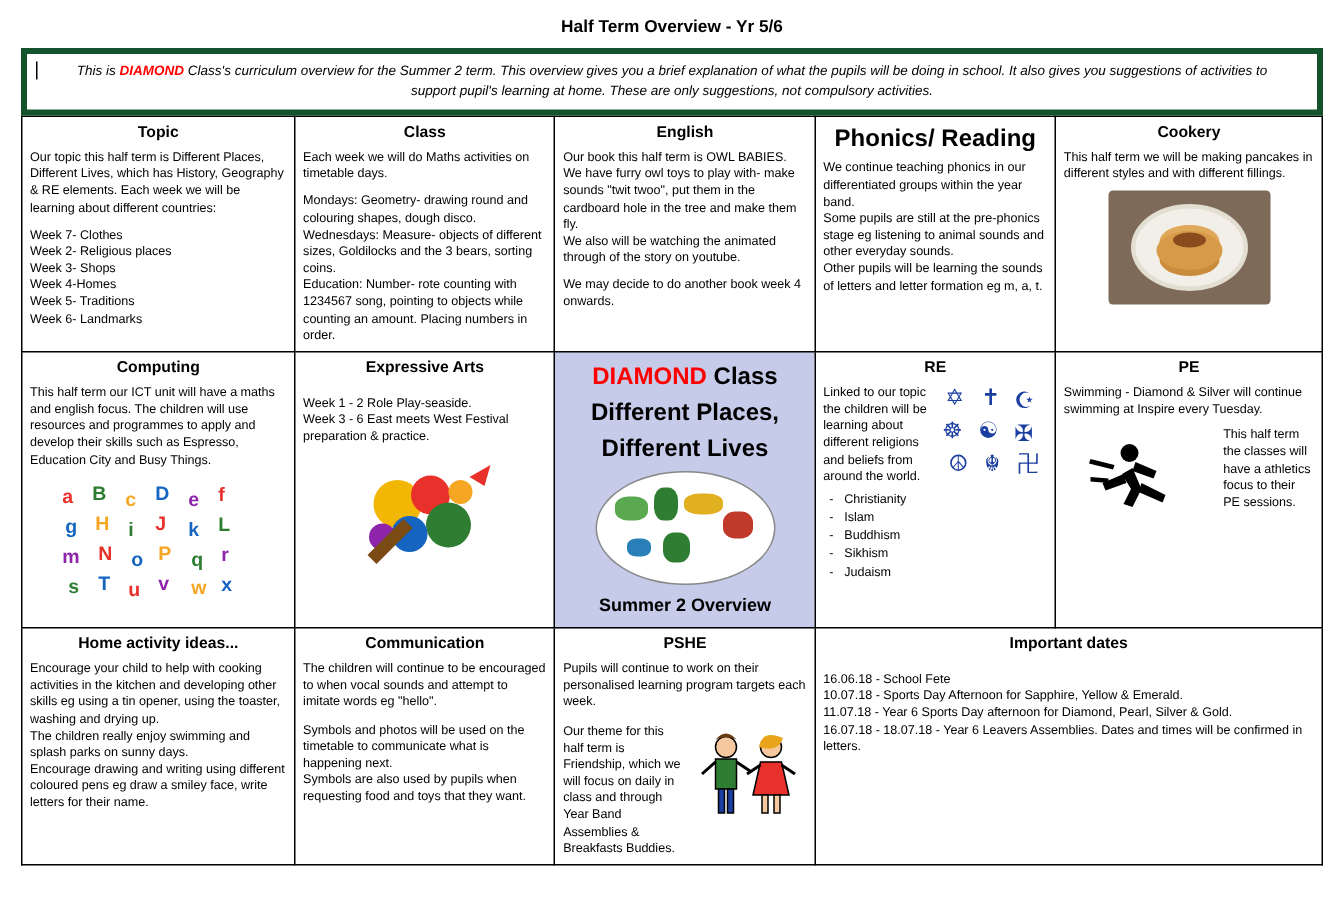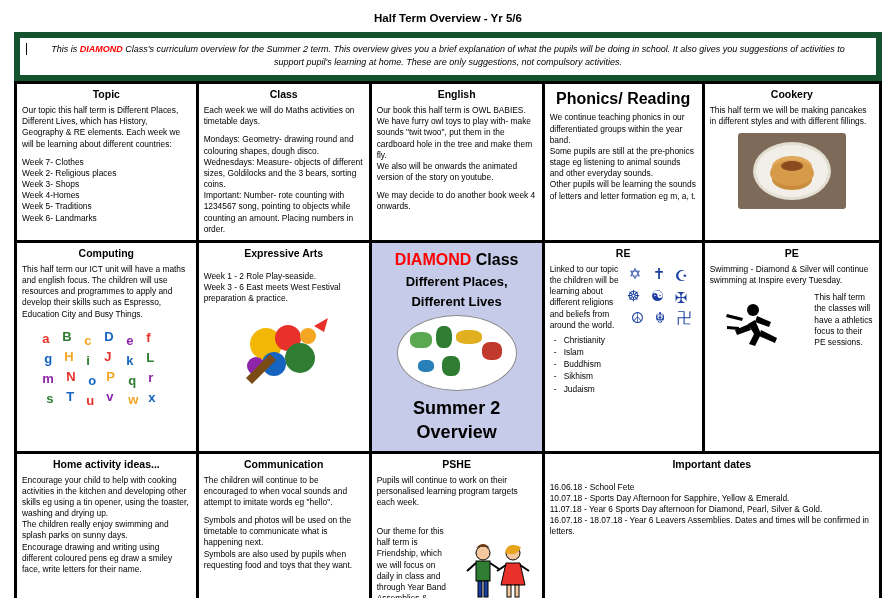--- a/index.html
+++ b/index.html
@@ -22,21 +22,21 @@
     box-sizing: border-box;
     padding: 8px 14px 0 14px;
   }
   .doc-title {
     text-align: center;
     font-weight: bold;
     font-size: 11.5px;
     margin: 4px 0 8px 0;
   }
   .intro {
-    border: 6px solid #14532d;
+    border: 4px solid #14532d;
     padding: 5px 28px 6px 28px;
     text-align: center;
     font-style: italic;
     font-size: 9px;
     line-height: 1.45;
     position: relative;
   }
   .intro .cursor {
     position: absolute;
     left: 6px;
@@ -49,21 +49,21 @@
     color: #ff0000;
     font-weight: bold;
   }
   table.grid {
     border-collapse: collapse;
     width: 100%;
     table-layout: fixed;
     margin-top: 0;
   }
   table.grid td {
-    border: 3px solid #000000;
+    border: 1px solid #000000;
     vertical-align: top;
     padding: 4px 5px 5px 5px;
     font-size: 8.4px;
     line-height: 1.33;
   }
   .cell-title {
     text-align: center;
     font-weight: bold;
     font-size: 10.5px;
     margin-bottom: 3px;
@@ -97,27 +97,27 @@
     text-align: center;
     padding: 6px 4px !important;
   }
   .center-cell .dtitle {
     font-size: 16px;
     font-weight: bold;
     margin-bottom: 4px;
   }
   .center-cell .dtitle .red { font-size: 16px; }
   .center-cell .sub {
-    font-size: 13px;
+    font-size: 16px;
     font-weight: bold;
     line-height: 1.25;
     margin-bottom: 4px;
   }
   .center-cell .sum {
-    font-size: 18px;
+    font-size: 12px;
     font-weight: bold;
     margin-top: 6px;
   }
   
   .img-wrap { text-align: center; margin-top: 4px; }
   .pancake {
     width: 108px; height: 76px;
     margin: 6px auto 0 auto;
     border-radius: 3px;
     background: #7d6a58;
@@ -241,28 +241,28 @@
         <p>Week 5- Traditions</p>
         <p>Week 6- Landmarks</p>
       </td>
 
       <td>
         <span class="cell-title">Class</span>
         <p>Each week we will do Maths activities on timetable days.</p>
         <div class="spacer"></div>
         <p><span class="u">Mondays:</span><span> Geometry- drawing round and colouring shapes, dough disco.</span></p>
         <p><span class="u">Wednesdays:</span><span> Measure- objects of different sizes, Goldilocks and the 3 bears, sorting coins.</span></p>
-        <p><span class="u">Important:</span><span> Number- rote counting with 1234567 song, pointing to objects while counting an amount. Placing numbers in order.</span></p>
+        <p><span class="u">Education:</span><span> Number- rote counting with 1234567 song, pointing to objects while counting an amount. Placing numbers in order.</span></p>
       </td>
 
       <td>
         <span class="cell-title">English</span>
         <p>Our book this half term is OWL BABIES.</p>
         <p>We have furry owl toys to play with- make sounds "twit twoo", put them in the cardboard hole in the tree and make them fly.</p>
-        <p>We also will be onwards the animated version of the story on youtube.</p>
+        <p>We also will be watching the animated through of the story on youtube.</p>
         <div class="spacer"></div>
         <p>We may decide to do another book week 4 onwards.</p>
       </td>
 
       <td>
         <span class="cell-title small">Phonics/ Reading</span>
         <p>We continue teaching phonics in our differentiated groups within the year band.</p>
         <p>Some pupils are still at the pre-phonics stage eg listening to animal sounds and other everyday sounds.</p>
         <p>Other pupils will be learning the sounds of letters and letter formation eg m, a, t.</p>
       </td>
@@ -409,21 +409,21 @@
         <span class="cell-title">Communication</span>
         <p>The children will continue to be encouraged to when vocal sounds and attempt to imitate words eg "hello".</p>
         <div class="spacer"></div>
         <p>Symbols and photos will be used on the timetable to communicate what is happening next.</p>
         <p>Symbols are also used by pupils when requesting food and toys that they want.</p>
       </td>
 
       <td>
         <span class="cell-title">PSHE</span>
         <p>Pupils will continue to work on their personalised learning program targets each week.</p>
-        <div class="psho-flex" style="margin-top:18px;align-items:center;">
+        <div class="psho-flex" style="margin-top:8px;">
           <div class="psho-left">
             <p>Our theme for this half term is Friendship,  which we will focus on daily in class and through Year Band Assemblies &amp; Breakfasts Buddies.</p>
           </div>
           <div class="psho-right">
             <div class="kids">
               <svg viewBox="0 0 78 64" width="78" height="64">
                 <circle cx="24" cy="12" r="7" fill="#f6c8a0" stroke="#000" stroke-width="1"></circle>
                 <path d="M17 7 q7 -8 14 0 q-7 -3 -14 0z" fill="#6b3b12"></path>
                 <rect x="17" y="20" width="14" height="20" fill="#2e7d32" stroke="#000" stroke-width="1"></rect>
                 <rect x="19" y="40" width="4" height="16" fill="#1a3fa0" stroke="#000" stroke-width="1"></rect>

